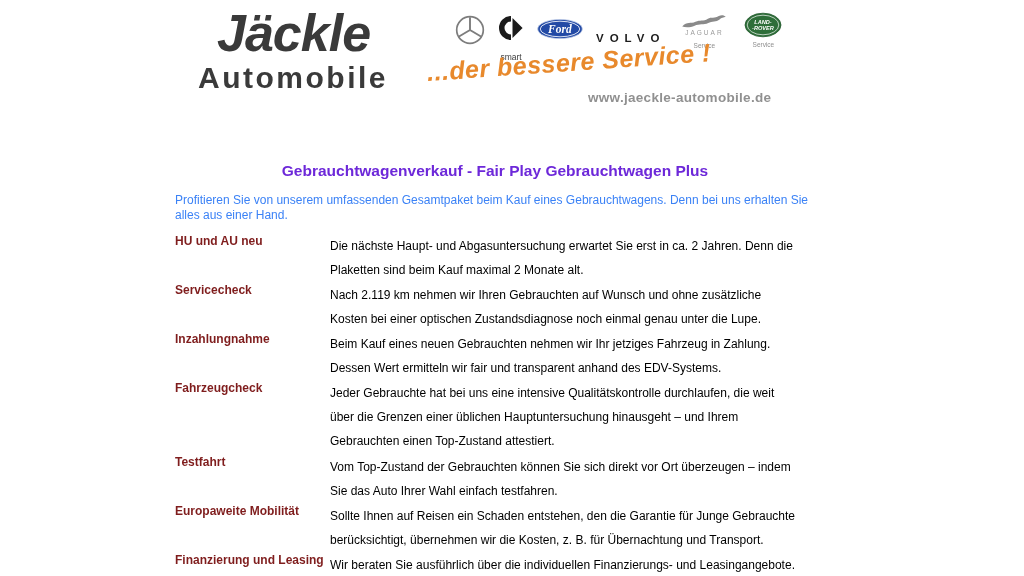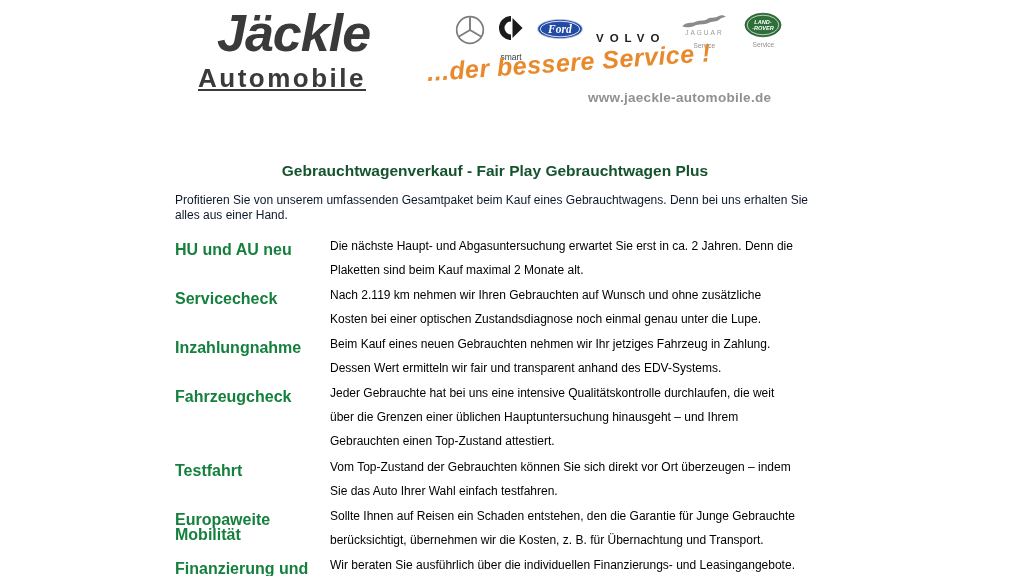--- a/index.html
+++ b/index.html
@@ -7,22 +7,22 @@
   body { font-family:"Liberation Sans", sans-serif; color:#111; }
   .page { position:relative; width:1024px; height:576px; background:#fff; overflow:hidden; }
 
   
   .logo-block { position:absolute; left:198px; top:6px; }
   .logo-title {
     font-size:52px; line-height:54px; font-weight:bold; font-style:italic;
     color:#3a3a3a; letter-spacing:-1px;margin-left:19px;
   }
   .logo-subtitle {
-    font-size:26px; line-height:32px; font-weight:bold; color:#3a3a3a;
-    letter-spacing:2.5px; margin-top:2px;text-decoration:underline;
+    font-size:30px; line-height:32px; font-weight:bold; color:#3a3a3a;
+    letter-spacing:2.5px; margin-top:2px;
   }
 
   .brands { position:absolute; left:455px; top:12px; display:flex; align-items:flex-start; gap:13px; }
   .brand { display:flex; flex-direction:column; align-items:center; }
   .brand-mercedes svg { margin-top:3px; }
   .brand-smart svg { margin-top:3px; }
   .smart-label { font-size:8.5px; color:#3c3c3c; margin-top:11px; }
   .brand-ford svg { margin-top:7px; }
   .volvo-label { margin-top:20px; font-size:11.5px; font-weight:bold; letter-spacing:6px; color:#1c1c1c; }
   .brand-jaguar { width:52px; }
@@ -38,27 +38,27 @@
     color:#e8892c; transform:rotate(-4deg); transform-origin:left center;
     letter-spacing:0.5px; white-space:nowrap;
   }
   .website {
     position:absolute; left:588px; top:90px;
     font-size:13.5px; font-weight:bold; color:#909090; letter-spacing:0.3px;
   }
 
   
   .content { position:absolute; left:175px; top:162px; width:640px; }
-  .page-title { font-size:15.5px; font-weight:bold; text-align:center; color:#14532d; }
-  .intro { margin-top:13px; font-size:12px; line-height:15.4px; color:#0f172a; max-width:640px; }
+  .page-title { font-size:15.5px; font-weight:bold; text-align:center; color:#6d28d9; }
+  .intro { margin-top:13px; font-size:12px; line-height:15.4px; color:#3b82f6; max-width:640px; }
   .items { margin-top:10px; width:625px; }
   .item-row { display:flex; margin-bottom:1px; }
   .item-label {
     width:155px; flex-shrink:0; font-weight:bold;
-    font-size:16px; line-height:15.4px; color:#15803d;margin-top:8px;
+    font-size:12px; line-height:15.4px; color:#7f1d1d;
   }
   .item-desc { width:470px; font-size:12px; line-height:24px; color:#000; }
 </style>
 </head>
 <body>
 
 <div class="page">
 
   <header>
     <div class="logo-block">

